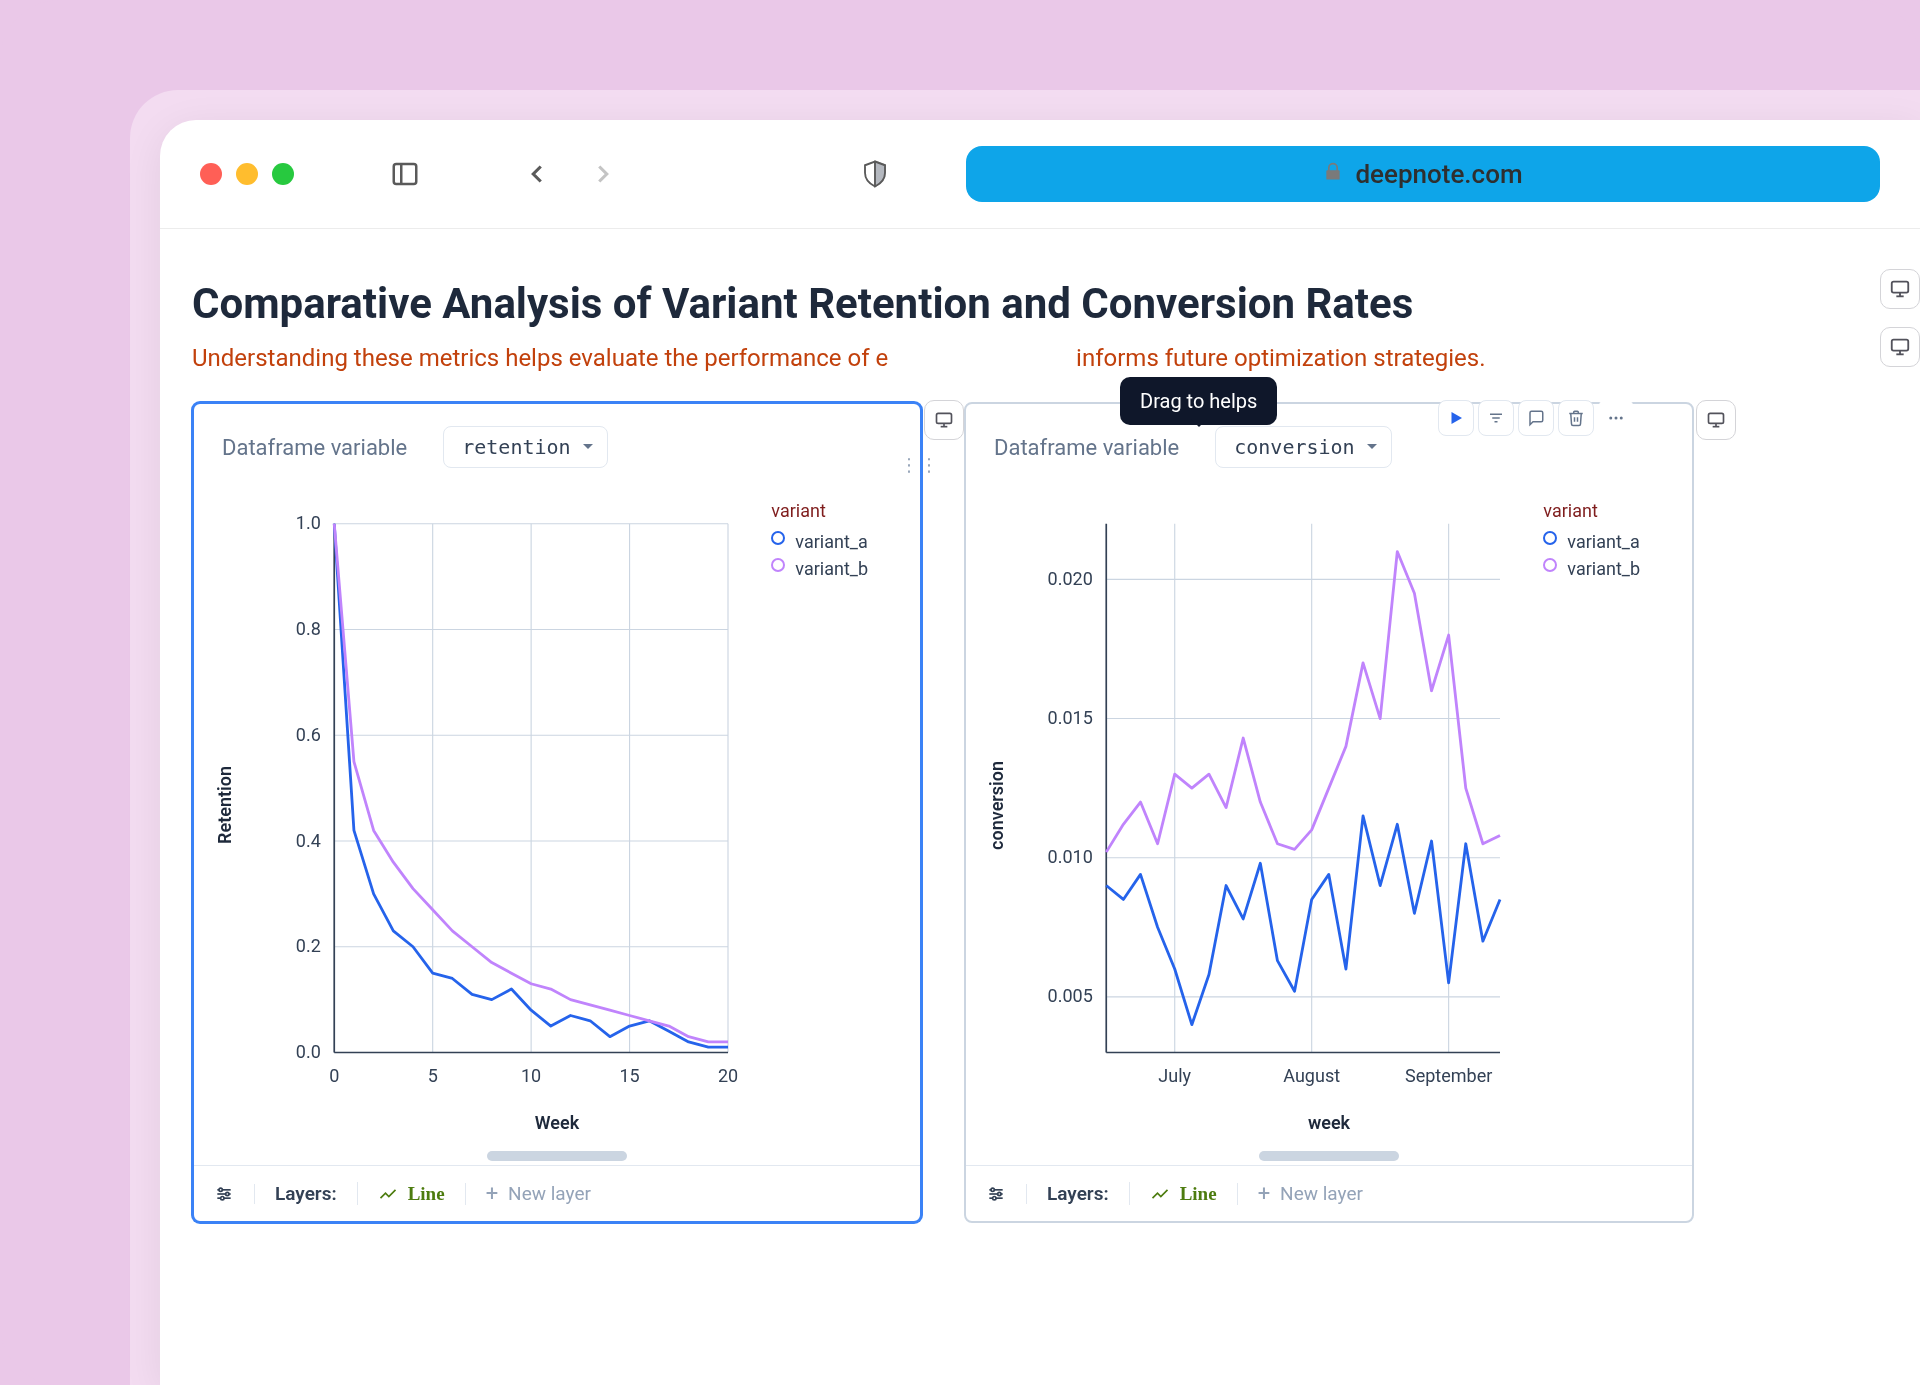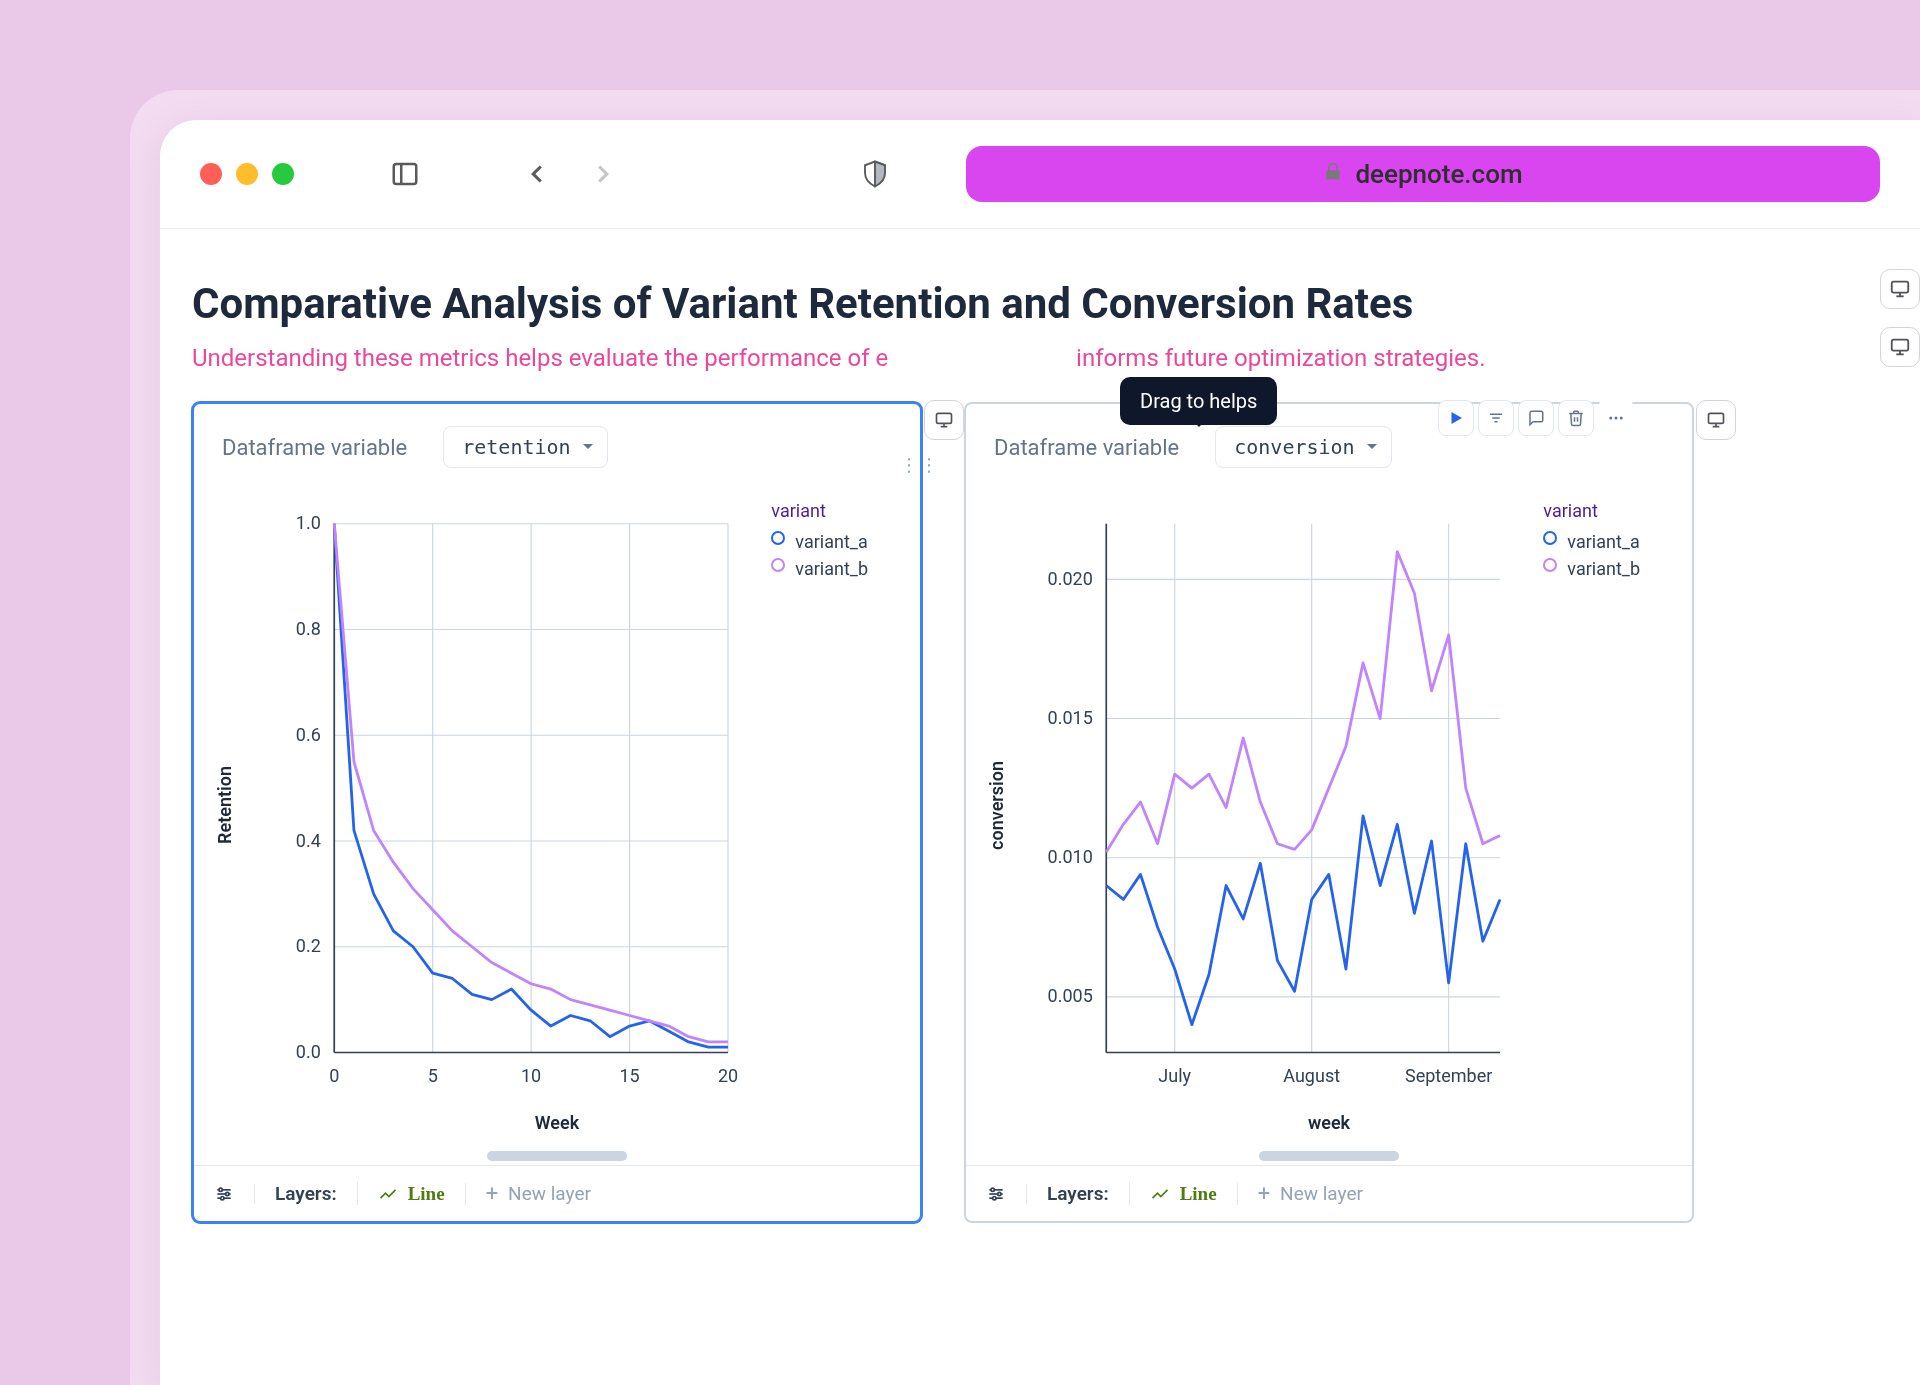--- a/index.html
+++ b/index.html
@@ -30,29 +30,29 @@
     padding: 26px 40px; border-bottom:1px solid #ececec;
   }
   .traffic-lights { display:flex; gap:14px; }
   .traffic-lights .dot { width:22px; height:22px; border-radius:50%; }
   .dot-red{background:#ff5f56;} .dot-yellow{background:#ffbd2e;} .dot-green{background:#27c93f;}
   .chrome-icon { color:#5a5a5a; display:flex; align-items:center; justify-content:center; width:42px; height:42px;}
   .chrome-icon svg{width:30px;height:30px;}
   .nav-arrows{display:flex; gap:24px; margin-left:60px;}
   .shield{margin-left:auto; margin-right:0;}
   .address-bar {
-    flex:1; background:#d946ef; border-radius:16px; height:56px;
+    flex:1; background:#0ea5e9; border-radius:16px; height:56px;
     display:flex; align-items:center; justify-content:center; gap:12px;
     margin-left:40px;
   }
   .address-bar .lock{color:#7a7a7a;}
   .address-bar .url{font-size:26px; color:#2f2f2f; font-weight:500;}
   .content { padding: 50px 60px 0 32px; position:relative; }
   .page-title { font-size:42px; font-weight:700; color:#1e293b; margin-bottom:16px;}
-  .page-subtitle { font-size:24px; color:#ec4899; margin-bottom:30px;}
+  .page-subtitle { font-size:24px; color:#c2410c; margin-bottom:30px;}
   .side-icons{position:absolute; right:0; top:40px; display:flex; flex-direction:column; gap:18px;}
   .side-icon{width:40px;height:40px;border:1.5px solid #d4d4d8;border-radius:10px;display:flex;align-items:center;justify-content:center;color:#52525b;background:#fff;}
   .tooltip {
     position:absolute; left:960px; top:148px;
     background:#0f172a; color:#fff; border-radius:10px;
     padding:12px 20px; font-size:20px; z-index:10;
   }
   .tooltip::after{content:"";position:absolute;bottom:-10px;left:50%;transform:translateX(-50%);border:8px solid transparent;border-top-color:#0f172a;}
   .cards-row { display:flex; gap:42px; }
   .card {
@@ -65,21 +65,21 @@
   .df-select{border:1.5px solid #e2e8f0; border-radius:8px; padding:8px 36px 8px 18px;
     font-family: ui-monospace, Menlo, Consolas, monospace; font-size:20px; color:#334155;
     position:relative; display:inline-flex; align-items:center;}
   .df-select::after{content:"";position:absolute;right:14px;top:50%;transform:translateY(-30%);border:5px solid transparent;border-top-color:#64748b;}
   .chart-area{ padding: 0 20px; height:630px; position:relative; display:flex; }
   .y-axis-label{writing-mode:vertical-rl;transform:rotate(180deg);font-size:18px;color:#1e293b;font-weight:600;align-self:center;margin-right:6px;}
   .plot-wrap{ position:relative; flex:1; }
   svg.plot{width:100%;height:100%;display:block;}
   .x-axis-label{ text-align:center; font-size:18px; color:#1e293b; font-weight:600; margin-top:-8px; margin-bottom:18px;}
   .legend{position:absolute; right:32px; top:10px; font-size:18px;}
-  .legend-title{color:#4c1d95;margin-bottom:10px;}
+  .legend-title{color:#7f1d1d;margin-bottom:10px;}
   .legend-item{display:flex; align-items:flex-start; gap:10px; color:#334155; margin-bottom:6px;}
   .legend-mark{width:14px;height:14px;border-radius:50%;border:2.5px solid;display:inline-block;}
   .scrollbar-track{height:10px; background:transparent; margin:0 auto 4px; width:200px; position:relative;}
   .scrollbar-thumb{position:absolute; left:30px; width:140px; height:10px; background:#cbd5e1; border-radius:5px;}
   .card-footer{border-top:1.5px solid #e2e8f0; display:flex; align-items:center; height:56px;}
   .footer-btn{display:flex;align-items:center;padding:0 20px;gap:10px;font-size:19px;color:#334155;border-right:1.5px solid #e2e8f0;}
   .footer-btn svg{width:20px;height:20px;}
   .footer-btn.layers-label{font-weight:600;}
   .footer-btn.line-btn{color:#4d7c0f;font-weight:600;font-family:Liberation Serif, serif;}
   .footer-btn.new-layer{color:#94a3b8;border-right:none;}

